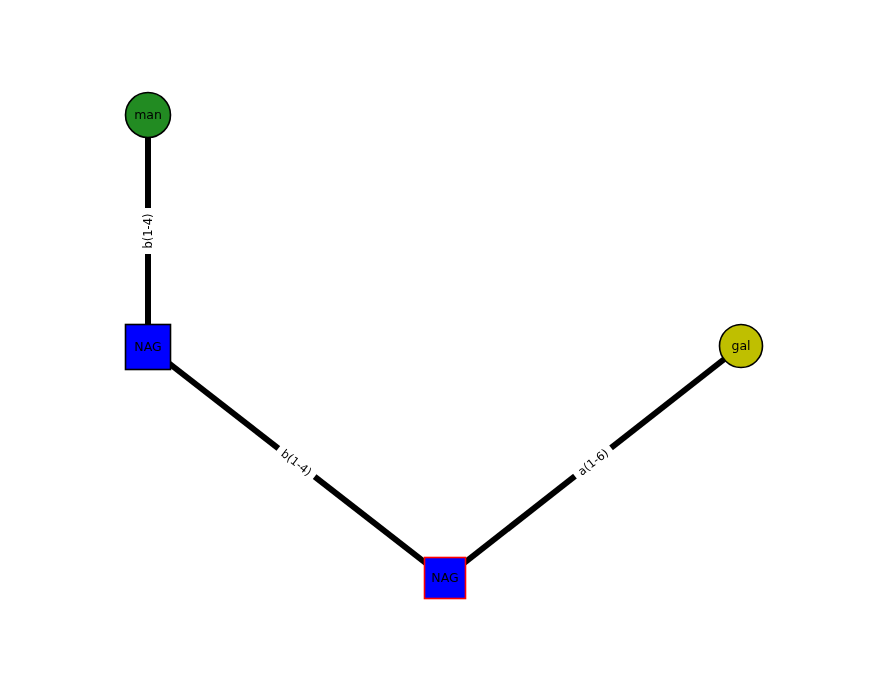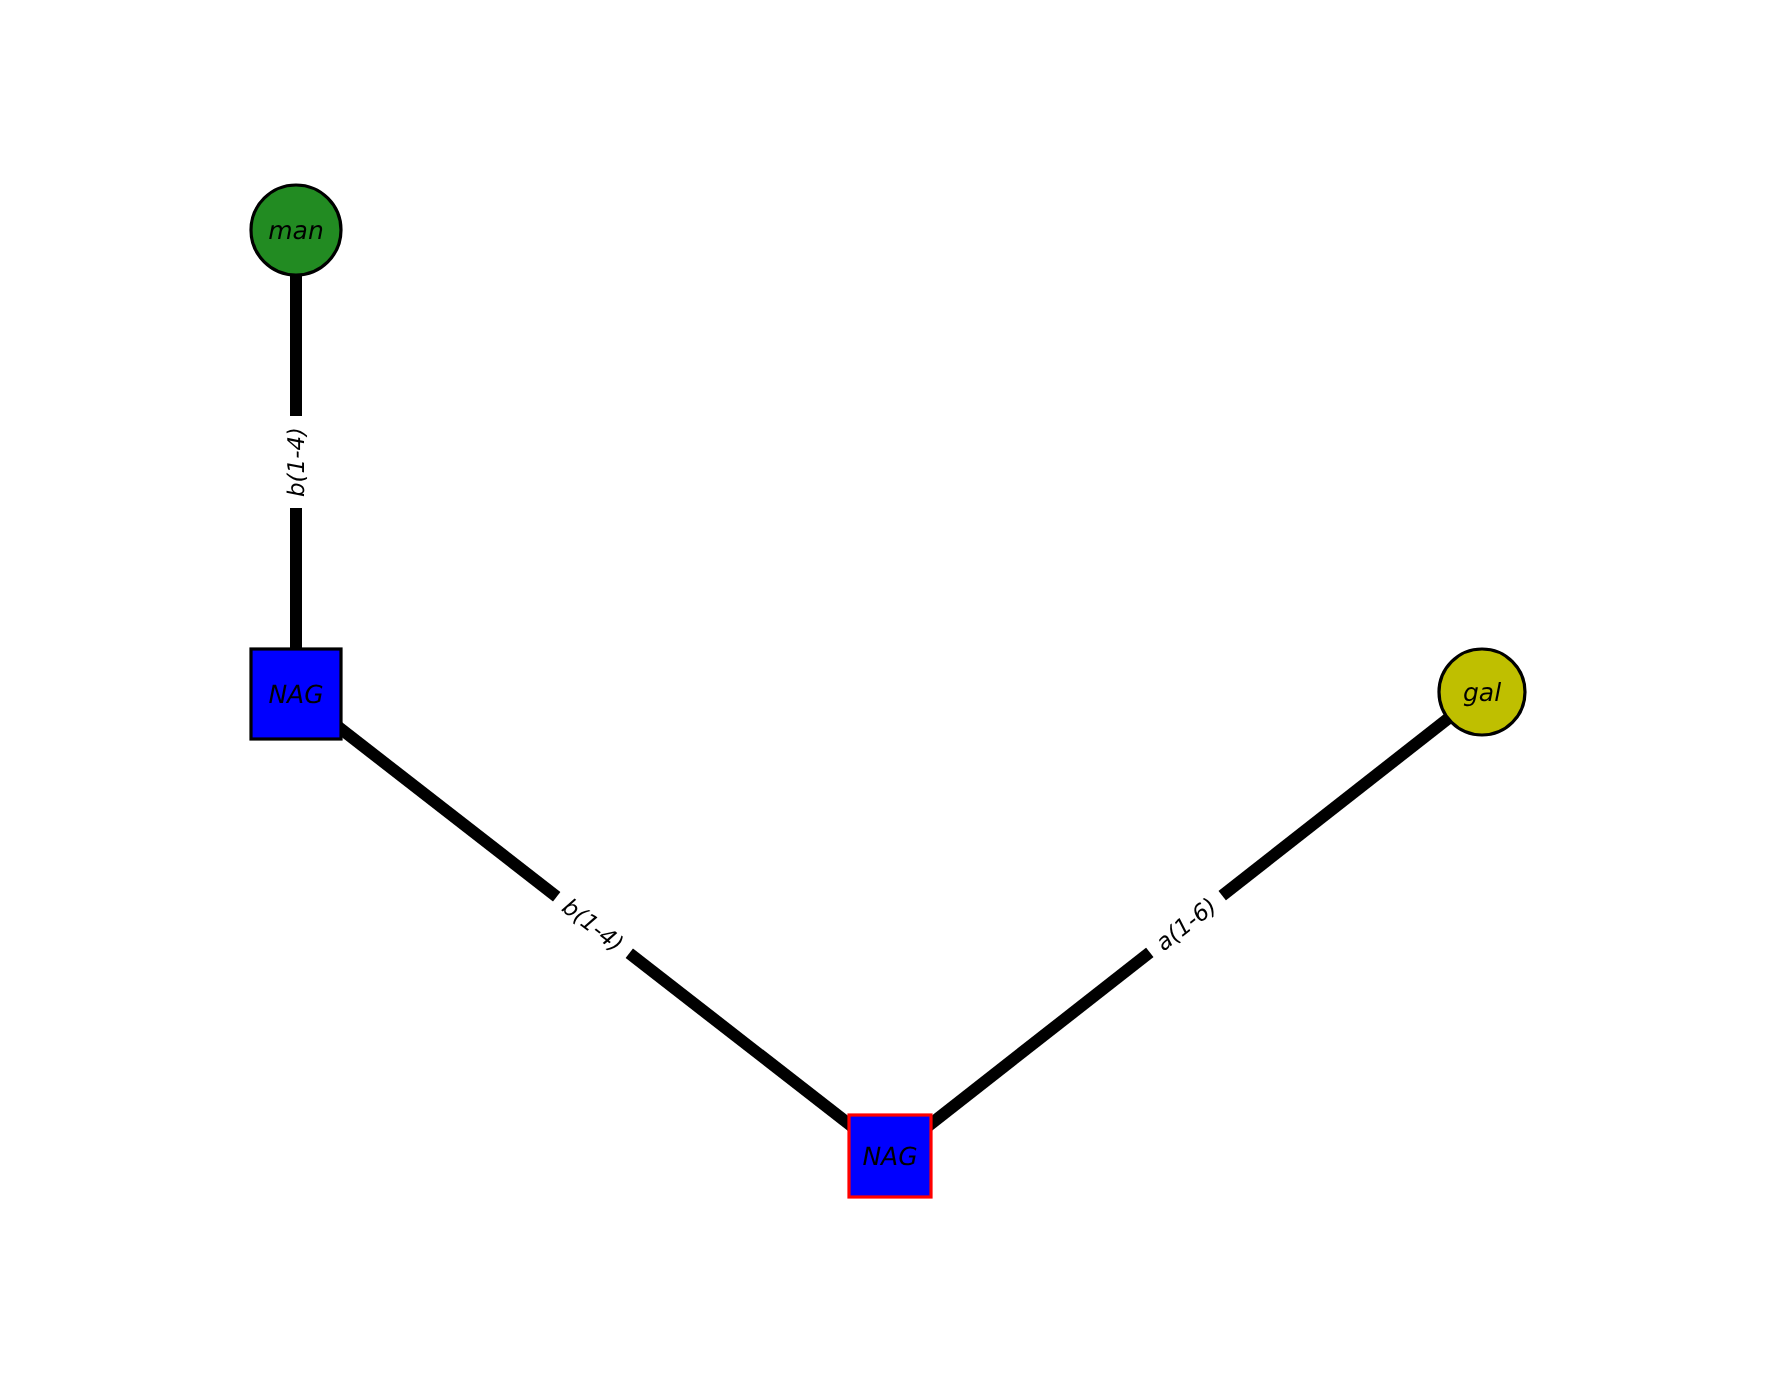--- a/index.html
+++ b/index.html
@@ -7,21 +7,20 @@
     padding: 0;
     background: #ffffff;
   }
   .figure {
     position: relative;
     width: 888px;
     height: 694px;
     background: #ffffff;
     overflow: hidden;
     font-family: "DejaVu Sans", sans-serif;
-    font-style: italic;
   }
   svg {
     display: block;
   }
   text {
     font-family: "DejaVu Sans", sans-serif;
     user-select: none;
   }
 </style>
 </head>

